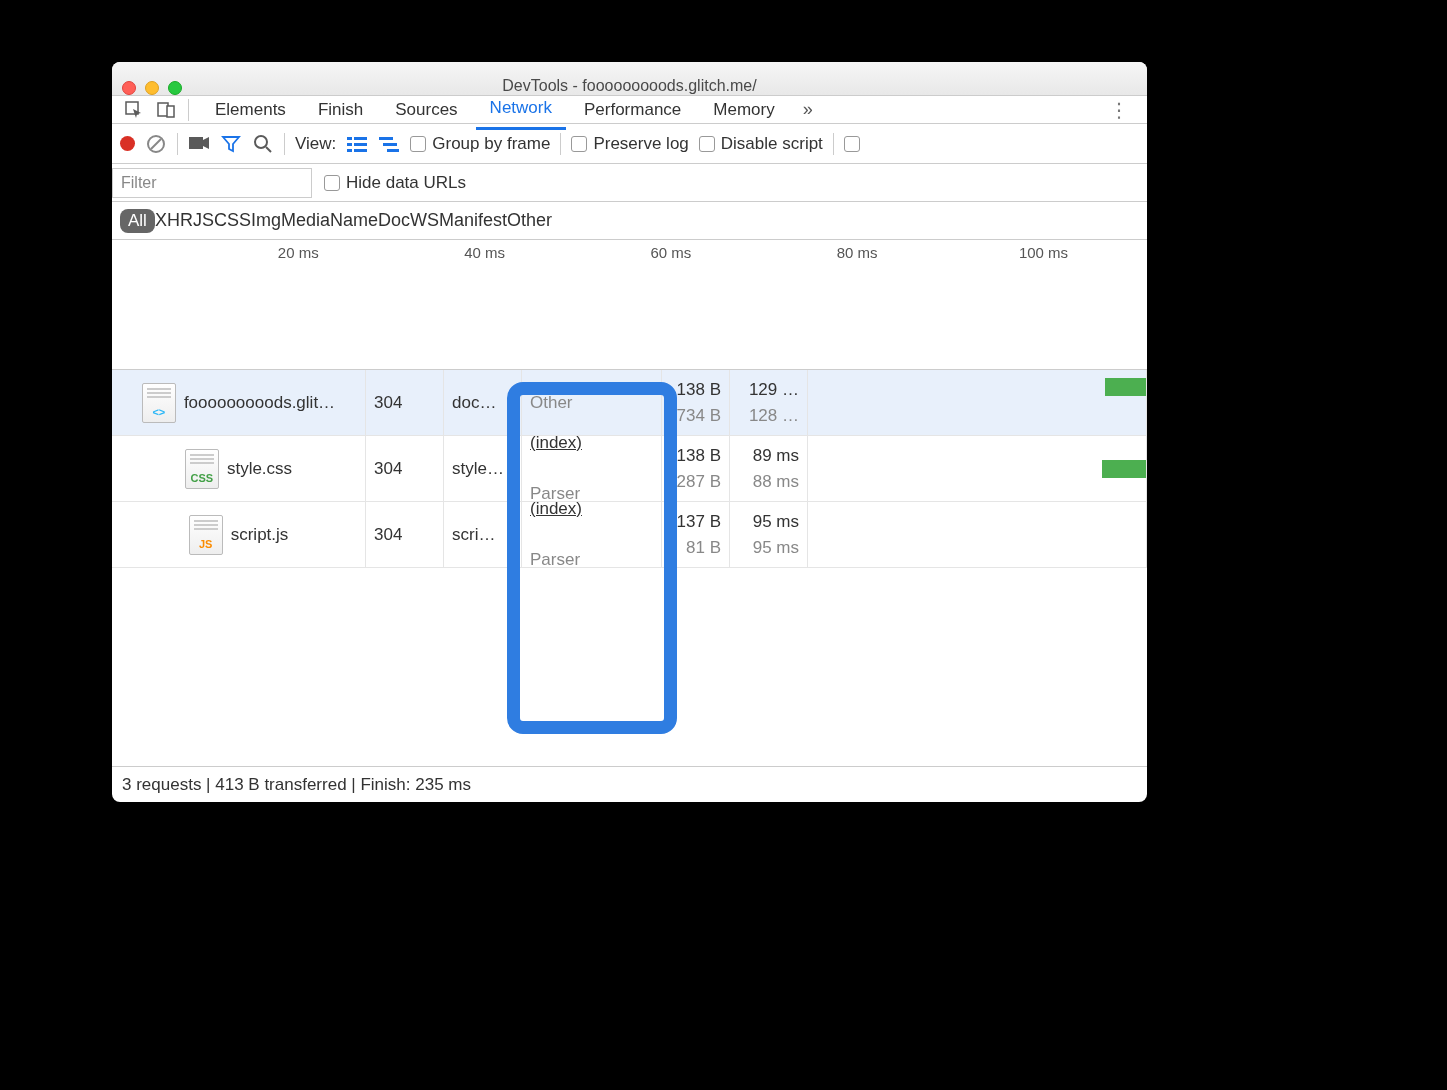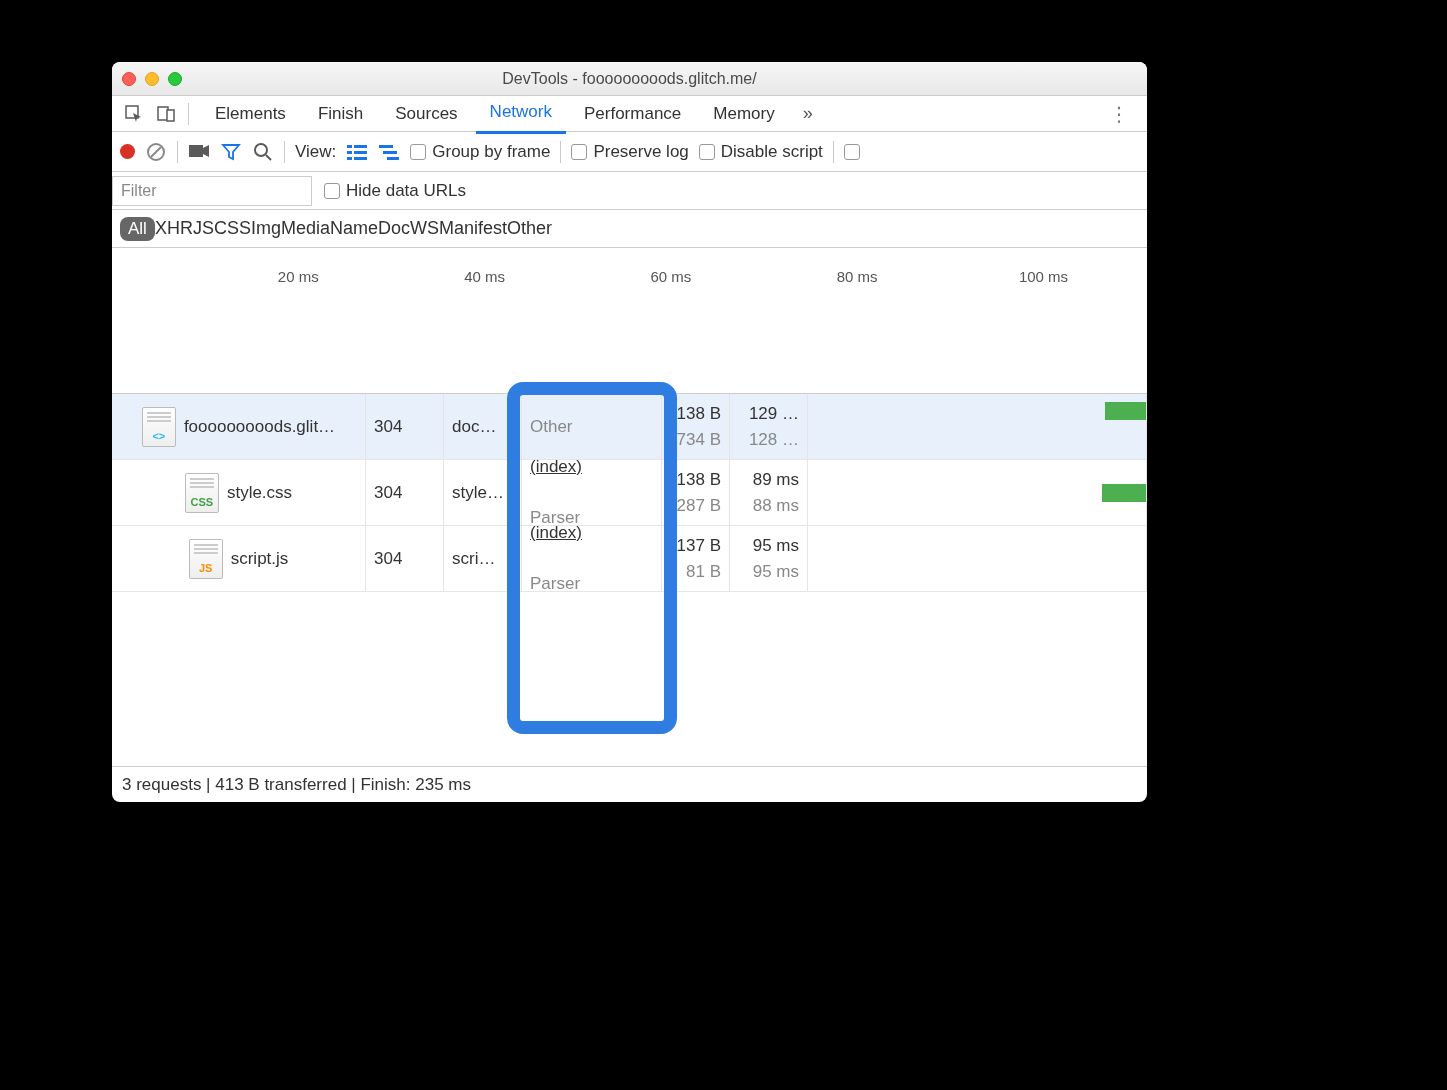--- a/index.html
+++ b/index.html
@@ -1,30 +1,30 @@
 <!DOCTYPE html>
 <html><head>
 <meta charset="utf-8">
 <style>
 * { box-sizing: border-box; margin: 0; padding: 0; }
 body { background: #000; font-family: -apple-system, "Helvetica Neue", Arial, sans-serif; font-size: 14px; color: #333; }
 .stage { width: 1447px; height: 1090px; position: relative; background: #000; }
 .window { position: absolute; left: 112px; top: 62px; width: 1035px; height: 740px; background: #fff; border-radius: 8px; box-shadow: 0 20px 60px rgba(0,0,0,.5); overflow: hidden; display: flex; flex-direction: column; }
 
 
-.titlebar { height: 34px; background: linear-gradient(#f6f6f6,#e8e8e8); border-bottom: 1px solid #ccc; display: flex; align-items: center; padding: 0 10px; position: relative; }
+.titlebar { height: 34px; background: linear-gradient(#f6f6f6,#e8e8e8); border-bottom: 1px solid #ccc; display: flex; align-items: flex-end; padding: 0 10px; position: relative; }
 .traffic { display: flex; gap: 9px; }
 .dot { width: 14px; height: 14px; border-radius: 50%; }
 .dot.red { background: #ff5f57; border:1px solid #e0443e; }
 .dot.yellow { background: #ffbd2e; border:1px solid #dea123; }
 .dot.green { background: #28c940; border:1px solid #1aab29; }
 .title { position:absolute; left:0; right:0; text-align:center; font-size:16px; color:#4a4a4a; }
 
 
-.tabstrip { height: 36px; border-bottom: 1px solid #ccc; display:flex; align-items:center; padding: 0 8px; gap: 4px; }
+.tabstrip { height: 28px; border-bottom: 1px solid #ccc; display:flex; align-items:center; padding: 0 8px; gap: 4px; }
 .tabstrip .icon-btn { width: 28px; height: 28px; display:flex; align-items:center; justify-content:center; color:#5a5a5a; border-radius:3px; }
 .tabstrip .divider { width:1px; height:22px; background:#ccc; margin:0 4px;}
 .tab { padding: 0 14px; height:40px; display:flex; align-items:center; font-size:17px; color:#333; }
 .tab.active { color:#1a73e8; border-bottom: 3px solid #1a73e8; height:40px; }
 .overflow { font-size:18px; padding:0 10px; color:#555;}
 .kebab { margin-left:auto; font-size:20px; color:#777; padding:0 10px;}
 
 
 .toolbar { height: 40px; border-bottom:1px solid #ccc; display:flex; align-items:center; padding:0 8px; gap:10px; font-size:17px; color:#333; overflow:hidden; white-space:nowrap;}
 .rec { width:15px; height:15px; background:#d93025; border-radius:50%; }
@@ -38,21 +38,21 @@
 
 .filterrow { height: 38px; border-bottom:1px solid #ccc; display:flex; align-items:center; padding: 4px 0; gap:12px; font-size:17px;}
 .filter-input { width:200px; height:30px; border:1px solid #ccc; padding:2px 8px; font-size:16px; color:#888;}
 .filter-input::placeholder{color:#888;}
 
 
 .types { height: 38px; border-bottom:1px solid #ccc; display:flex; align-items:center; padding:0 8px; font-size:18px; color:#333;}
 .chip.all { background:#666; color:#fff; border-radius:8px; padding:2px 8px; font-size:17px;}
 
 
-.timeline { height: 130px; border-bottom:1px solid #ccc; position:relative;margin-top:16px; }
+.timeline { height: 130px; border-bottom:1px solid #ccc; position:relative; }
 .ticks { position:absolute; top:0; left:0; right:0; height:28px; display:flex; font-size:15px; color:#555;}
 .tick { position:absolute; top:4px; transform:translateX(-50%);}
 
 
 .grid { flex:1; display:flex; flex-direction:column; position:relative; }
 .ghead { display:flex; height:42px; background:#f1f1f1; border-bottom:1px solid #ccc;}
 .ghead .col { border-right:1px solid #ccc; padding:10px 8px; font-size:17px; color:#333;}
 .col.name{width:254px;}
 .col.status{width:78px;}
 .col.type{width:78px;}

